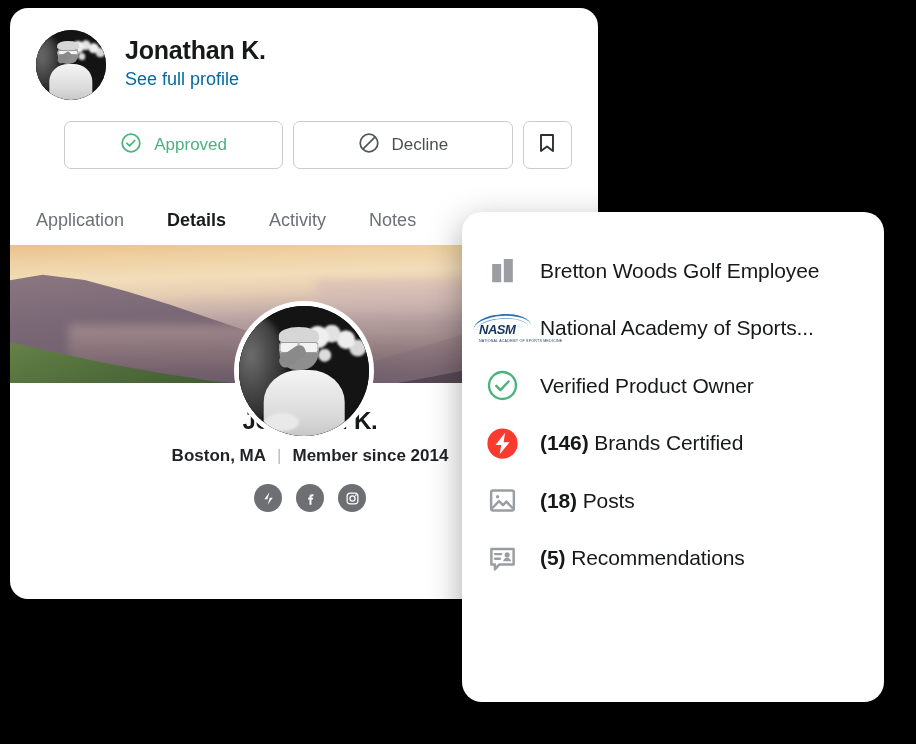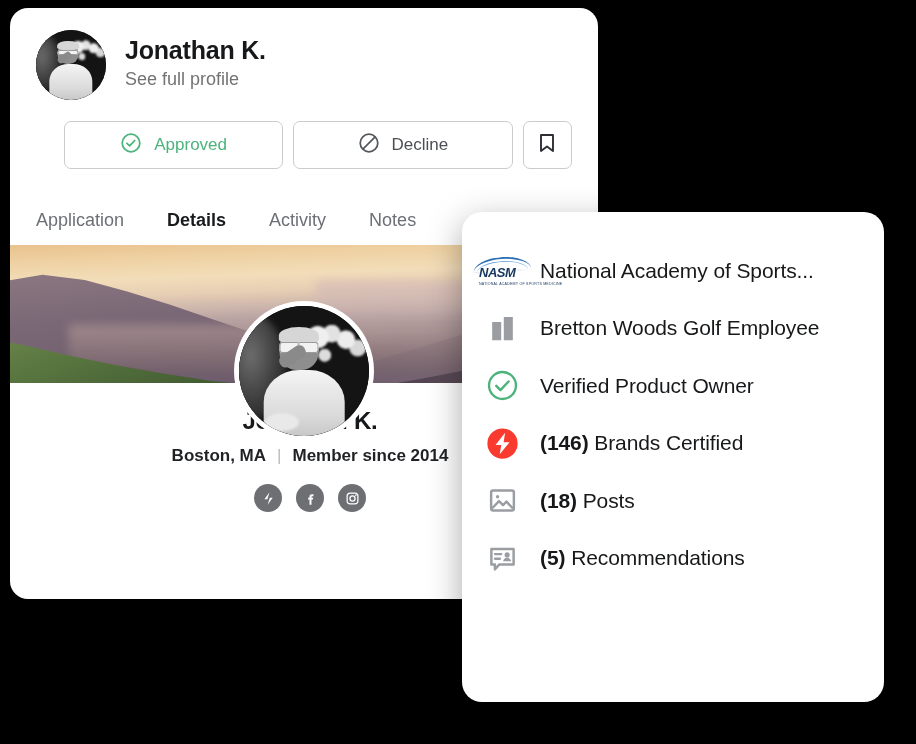--- a/index.html
+++ b/index.html
@@ -55,21 +55,21 @@
   .head-name {
     font-size: 25px;
     font-weight: bold;
     color: #17181a;
     letter-spacing: -0.2px;
     line-height: 1.15;
   }
 
   .head-link {
     font-size: 18px;
-    color: #737373;
+    color: #0369a1;
     margin-top: 4px;
     line-height: 1.2;
     cursor: pointer;
   }
 
   
   .actions {
     display: flex;
     gap: 10px;
     padding: 21px 26px 0 26px;
@@ -438,37 +438,37 @@
           </svg>
         </div>
       </div>
     </div>
   </div>
 
   <div class="details-panel">
 
     <div class="drow">
       <div class="drow-icon">
+        <svg width="31" height="31" viewBox="0 0 24 24" fill="#9a9da1">
+          <path d="M4 21V7h7v14H4zm9 0V3h7v18h-7zM6 9h1.6v1.6H6V9zm2.8 0h1.6v1.6H8.8V9zM6 12h1.6v1.6H6V12zm2.8 0h1.6v1.6H8.8V12zM6 15h1.6v1.6H6V15zm2.8 0h1.6v1.6H8.8V15zm6.2-10h1.6v1.6H15V5zm2.6 0h1.6v1.6h-1.6V5zM15 8h1.6v1.6H15V8zm2.6 0h1.6v1.6h-1.6V8zM15 11h1.6v1.6H15V11zm2.6 0h1.6v1.6h-1.6V11zM15 14h1.6v1.6H15V14zm2.6 0h1.6v1.6h-1.6V14z"></path>
+        </svg>
+      </div>
+      <div class="drow-label">Bretton Woods Golf Employee</div>
+    </div>
+
+    <div class="drow">
+      <div class="drow-icon">
         <div class="nasm">
           <div class="nasm-arc"></div>
           <div class="nasm-arc2"></div>
           <div class="nasm-text">NASM</div>
           <div class="nasm-sub">NATIONAL ACADEMY OF SPORTS MEDICINE</div>
         </div>
       </div>
       <div class="drow-label">National Academy of Sports...</div>
-    </div>
-
-    <div class="drow">
-      <div class="drow-icon">
-        <svg width="31" height="31" viewBox="0 0 24 24" fill="#9a9da1">
-          <path d="M4 21V7h7v14H4zm9 0V3h7v18h-7zM6 9h1.6v1.6H6V9zm2.8 0h1.6v1.6H8.8V9zM6 12h1.6v1.6H6V12zm2.8 0h1.6v1.6H8.8V12zM6 15h1.6v1.6H6V15zm2.8 0h1.6v1.6H8.8V15zm6.2-10h1.6v1.6H15V5zm2.6 0h1.6v1.6h-1.6V5zM15 8h1.6v1.6H15V8zm2.6 0h1.6v1.6h-1.6V8zM15 11h1.6v1.6H15V11zm2.6 0h1.6v1.6h-1.6V11zM15 14h1.6v1.6H15V14zm2.6 0h1.6v1.6h-1.6V14z"></path>
-        </svg>
-      </div>
-      <div class="drow-label">Bretton Woods Golf Employee</div>
     </div>
 
     <div class="drow">
       <div class="drow-icon">
         <svg width="33" height="33" viewBox="0 0 24 24" fill="none">
           <circle cx="12" cy="12" r="9.8" stroke="#4CB37C" stroke-width="1.7"></circle>
           <path d="M7.5 12.3l3 3 5.9-6.2" stroke="#4CB37C" stroke-width="1.8" stroke-linecap="round" stroke-linejoin="round"></path>
         </svg>
       </div>
       <div class="drow-label">Verified Product Owner</div>

